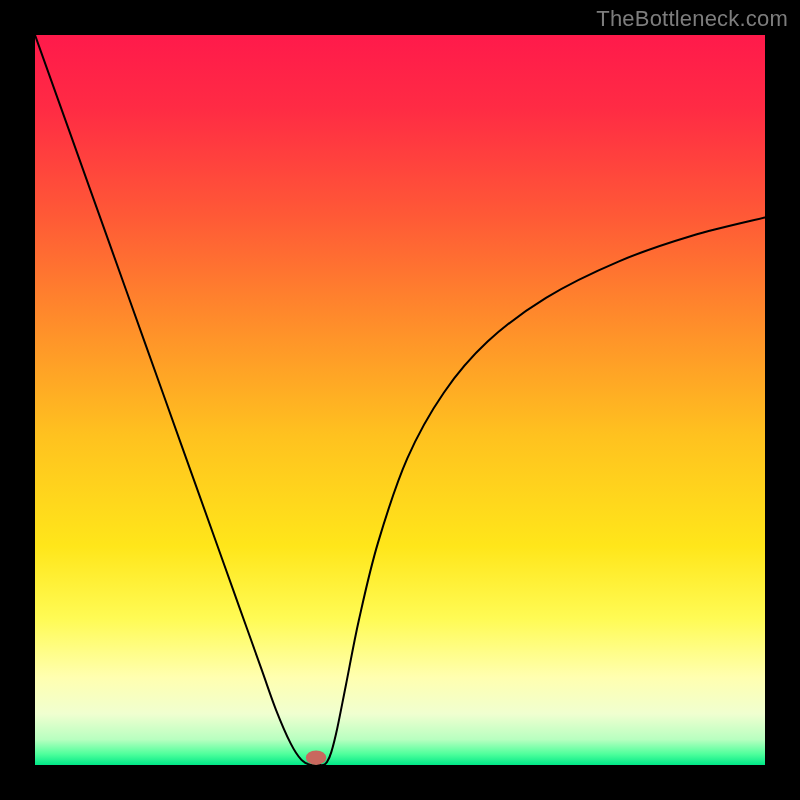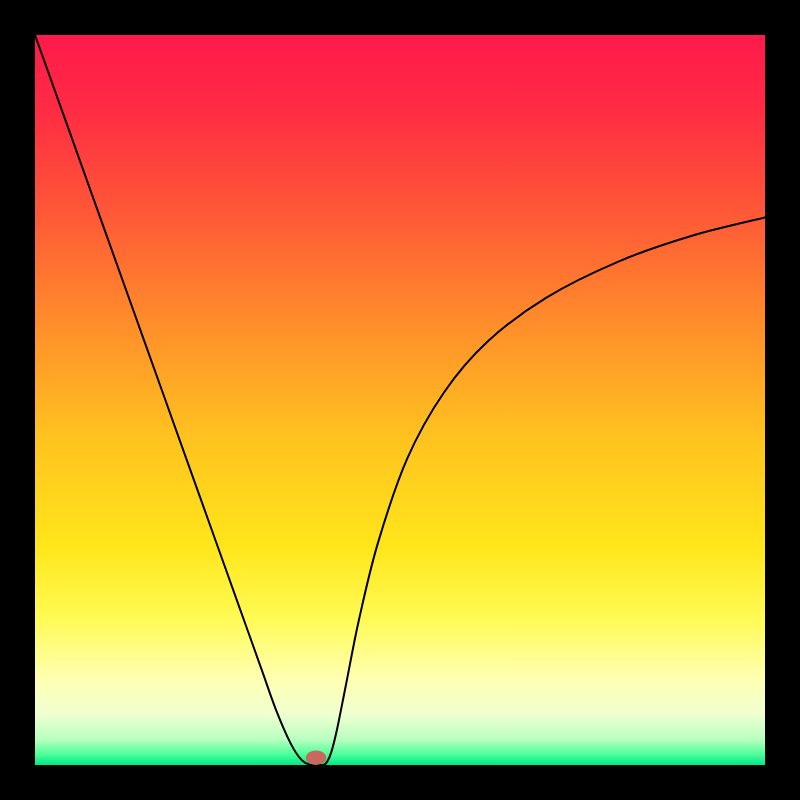--- a/index.html
+++ b/index.html
@@ -36,20 +36,21 @@
     font-weight: 500;
     letter-spacing: 0.2px;
   }
   svg { display: block; }
 </style>
 </head>
 <body>
 
 <div class="frame">
 
+  <div class="attribution">TheBottleneck.com</div>
 
   <div class="plot-area">
     <svg id="chart-svg" width="730" height="730" viewBox="0 0 730 730">
       <defs>
         <linearGradient id="bg-grad" x1="0" y1="0" x2="0" y2="1">
             <stop offset="0.00%" stop-color="#ff1a4b"></stop>
             <stop offset="10.00%" stop-color="#ff2b44"></stop>
             <stop offset="25.00%" stop-color="#ff5a36"></stop>
             <stop offset="40.00%" stop-color="#ff8f2a"></stop>
             <stop offset="55.00%" stop-color="#ffc21f"></stop>

